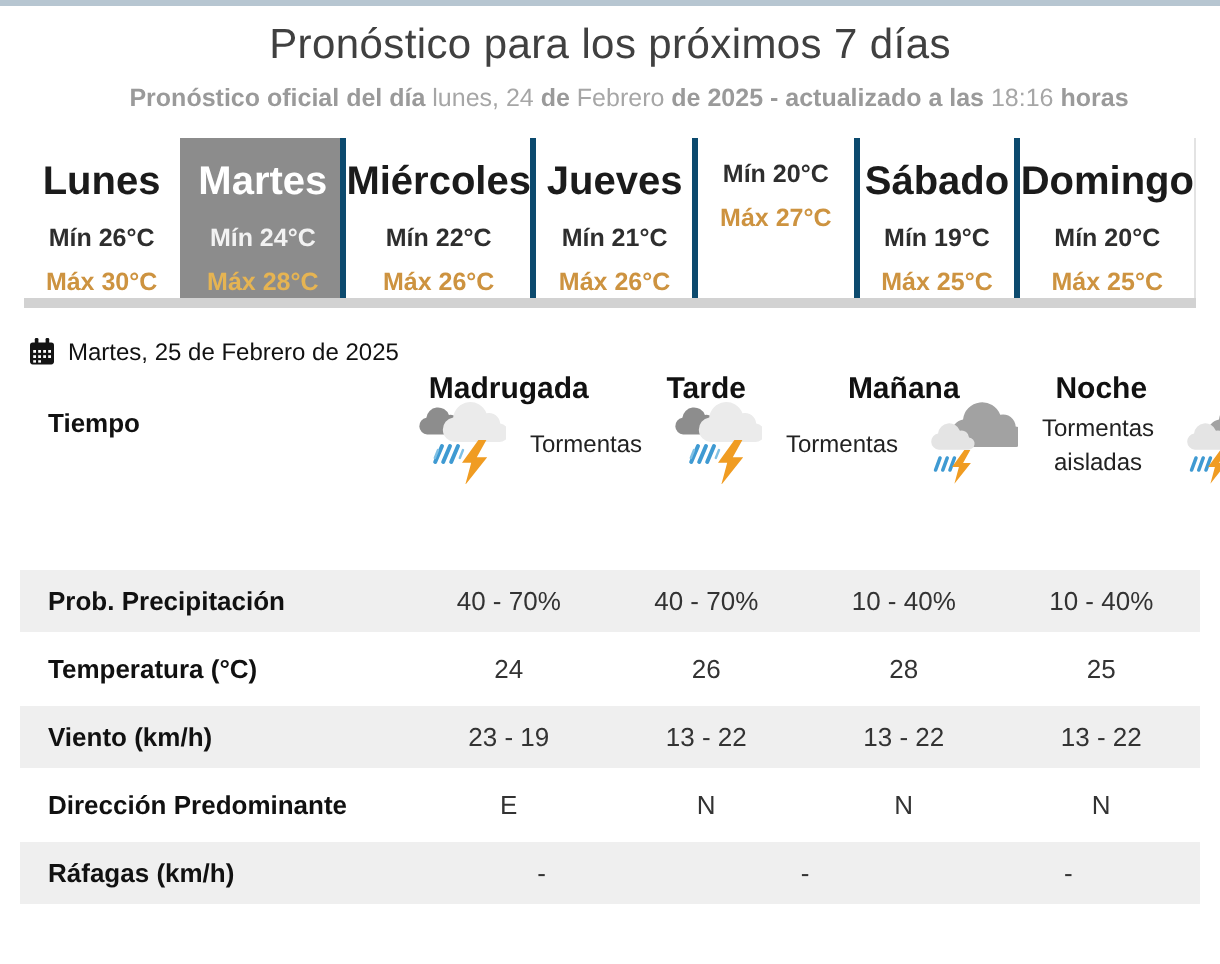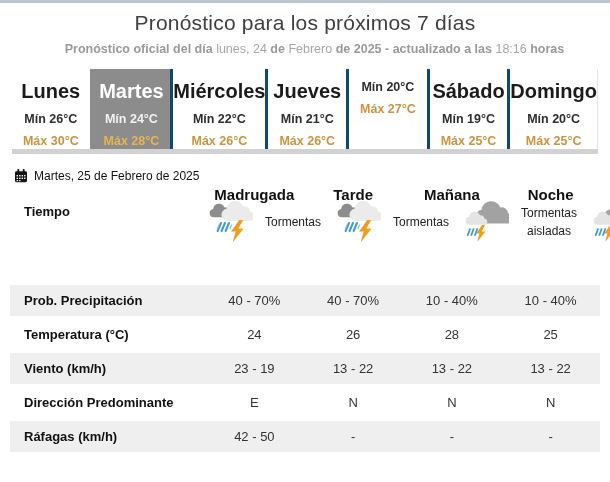--- a/index.html
+++ b/index.html
@@ -268,19 +268,18 @@
   <div class="data-row">
     <div class="row-label">Dirección Predominante</div>
     <div class="cell">E</div>
     <div class="cell">N</div>
     <div class="cell">N</div>
     <div class="cell">N</div>
   </div>
 
   <div class="data-row stripe">
     <div class="row-label">Ráfagas (km/h)</div>
-    <div class="cell">42 - 50</div>
     <div class="cell">-</div>
     <div class="cell">-</div>
     <div class="cell">-</div>
   </div>
 
 </div>
 
 </body></html>

